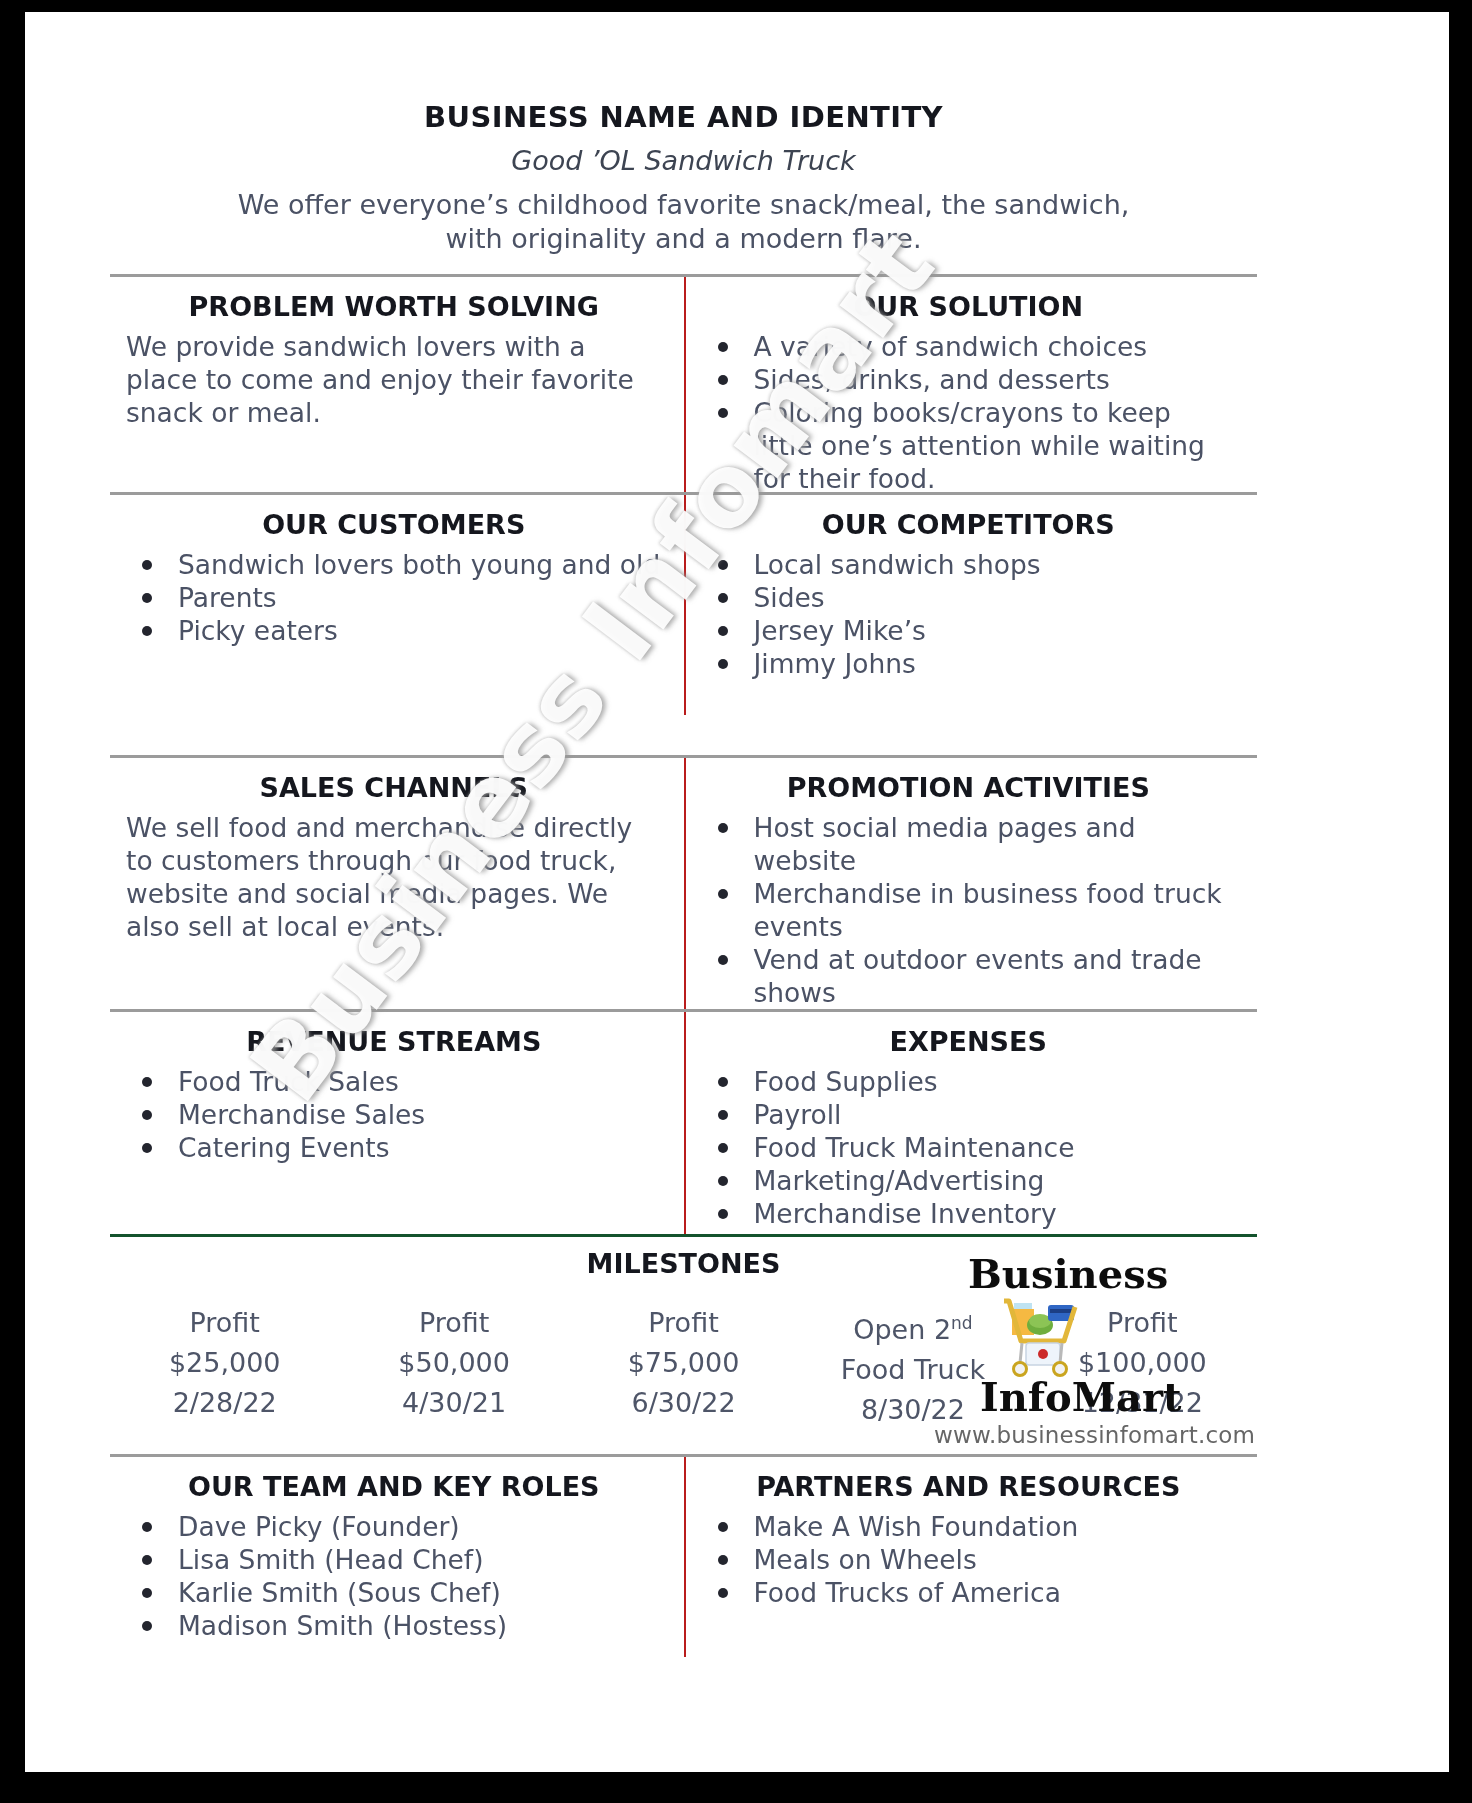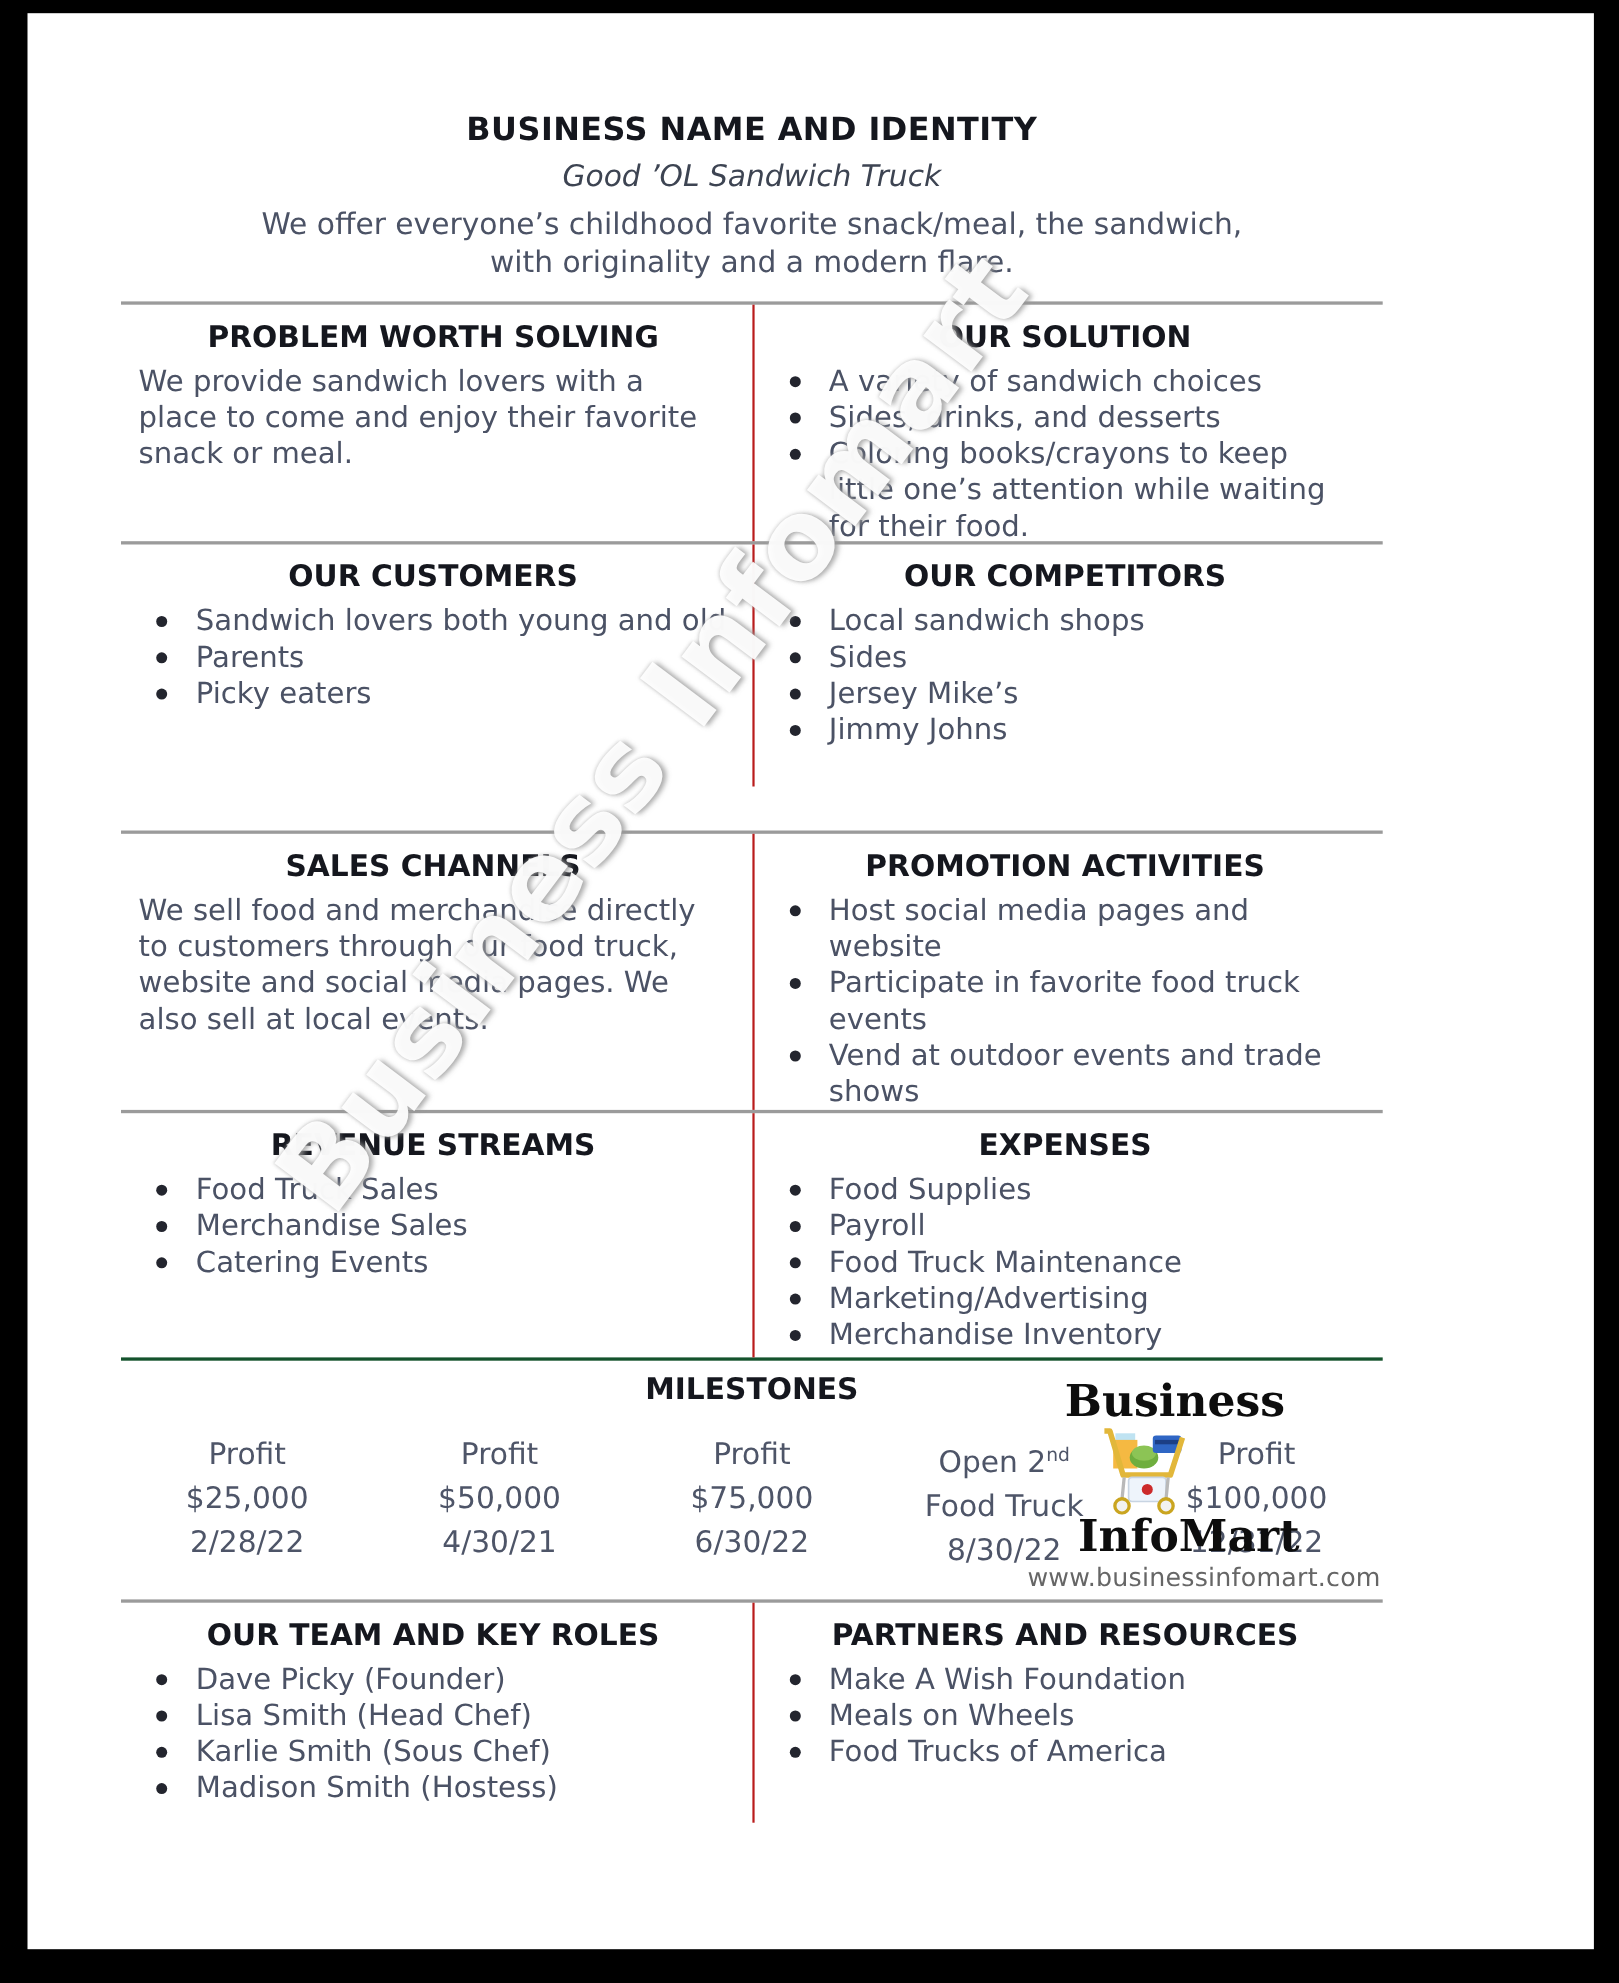--- a/index.html
+++ b/index.html
@@ -112,21 +112,21 @@
 
     <div class="row row3">
       <div class="cell">
         <div class="cell-title">SALES CHANNELS</div>
         <p>We sell food and merchandise directly to customers through our food truck, website and social media pages. We also sell at local events.</p>
       </div>
       <div class="cell right">
         <div class="cell-title">PROMOTION ACTIVITIES</div>
         <ul>
           <li>Host social media pages and website</li>
-          <li>Participate in favorite food truck events</li>
+          <li>Merchandise in business food truck events</li>
           <li>Vend at outdoor events and trade shows</li>
         </ul>
       </div>
     </div>
 
     <div class="row row4">
       <div class="cell">
         <div class="cell-title">REVENUE STREAMS</div>
         <ul>
           <li>Food Truck Sales</li>

